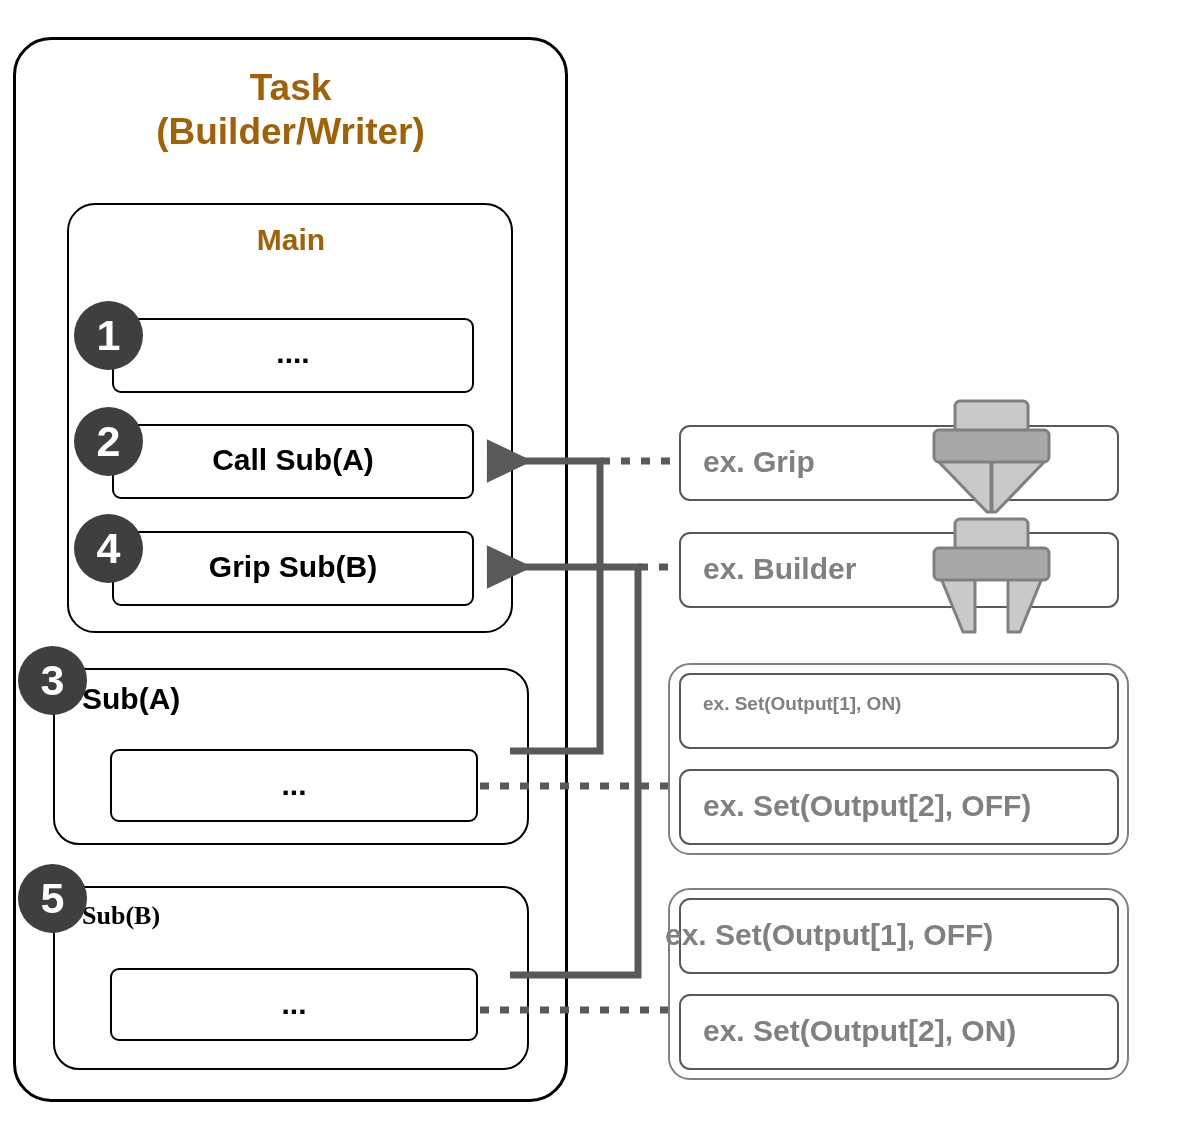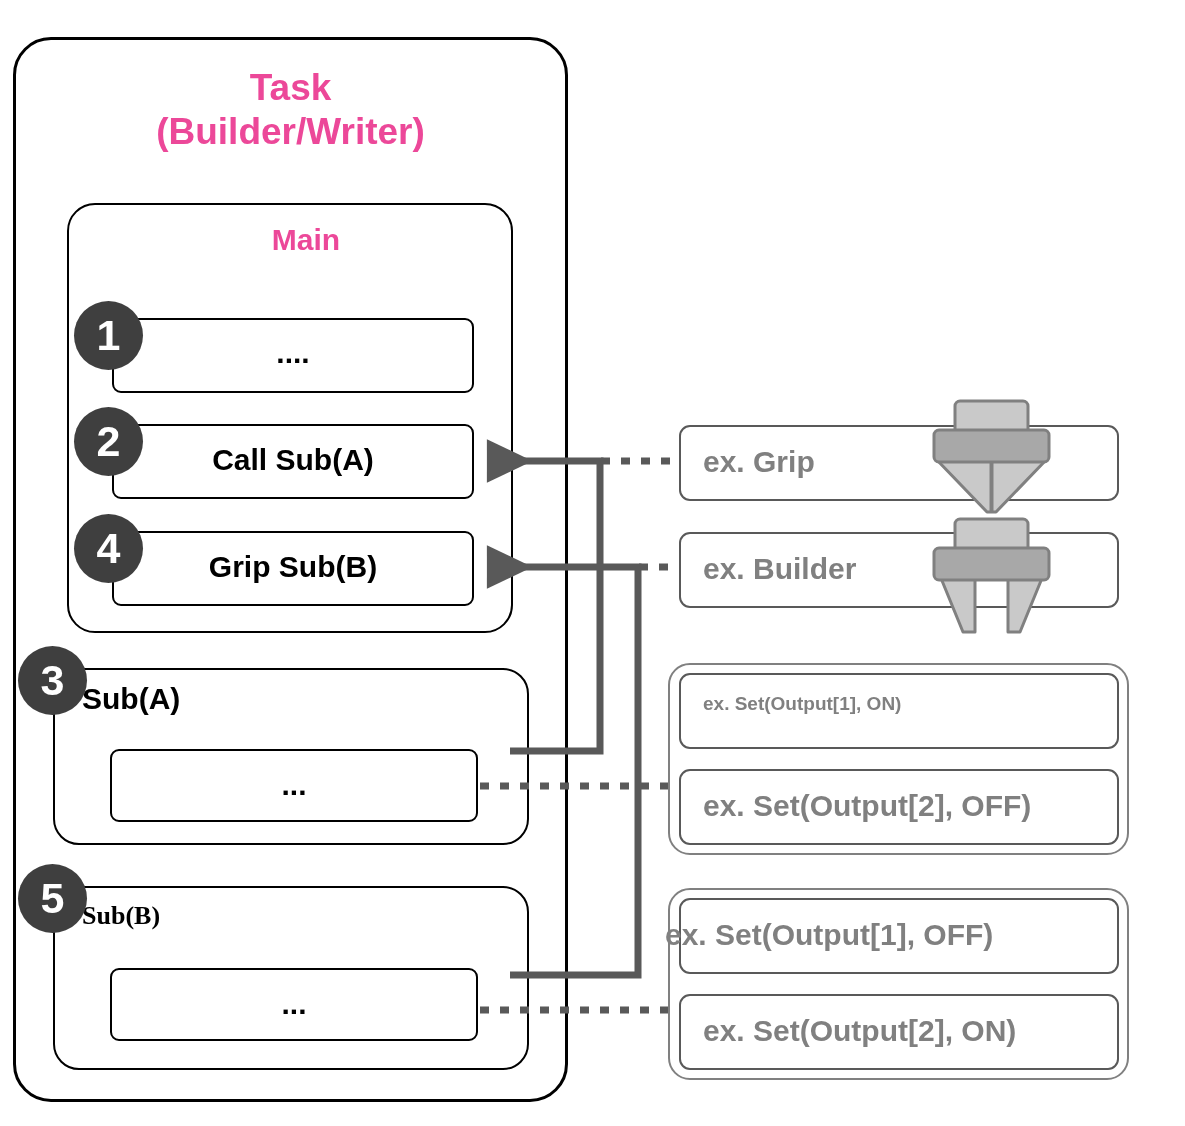--- a/index.html
+++ b/index.html
@@ -37,21 +37,21 @@
     border: 2.5px solid #595959;
     background: #ffffff;
   }
   .box-gray-outer {
     border: 2.5px solid #808080;
     background: transparent;
   }
 
   
   .ttl-black {
-    color: #ec4899;
+    color: #a16207;
     font-weight: bold;
     text-align: center;
     line-height: 1.18;
   }
   .lbl-black {
     color: #000000;
     font-weight: bold;
   }
   .lbl-gray {
     color: #808080;
@@ -90,21 +90,21 @@
 
   <div class="abs box-black" style="left:13px; top:37px; width:555px; height:1065px; border-radius:38px;"></div>
 
   <div class="abs ttl-black" style="left:13px; top:66px; width:555px; font-size:37px;">
     <div>Task</div>
     <div>(Builder/Writer)</div>
   </div>
 
   <div class="abs box-black-thin" style="left:67px; top:203px; width:446px; height:430px; border-radius:28px;"></div>
 
-  <div class="abs ttl-black" style="left:67px; top:222px; width:446px; font-size:30px;padding-left:32px;">Main</div>
+  <div class="abs ttl-black" style="left:52px; top:222px; width:446px; font-size:30px;padding-left:32px;">Main</div>
 
   <div class="abs box-black-thin" style="left:112px; top:318px; width:362px; height:75px; border-radius:9px;"></div>
   <div class="abs dots" style="left:112px; top:336px; width:362px; font-size:30px;">....</div>
   <div class="abs step-circle" style="left:74px; top:301px; width:69px; height:69px; font-size:43px;">1</div>
 
   <div class="abs box-black-thin" style="left:112px; top:424px; width:362px; height:75px; border-radius:9px;"></div>
   <div class="abs lbl-black" style="left:112px; top:443px; width:362px; font-size:30px; text-align:center;">Call Sub(A)</div>
   <div class="abs step-circle" style="left:74px; top:407px; width:69px; height:69px; font-size:43px;">2</div>
 
   <div class="abs box-black-thin" style="left:112px; top:531px; width:362px; height:75px; border-radius:9px;"></div>

